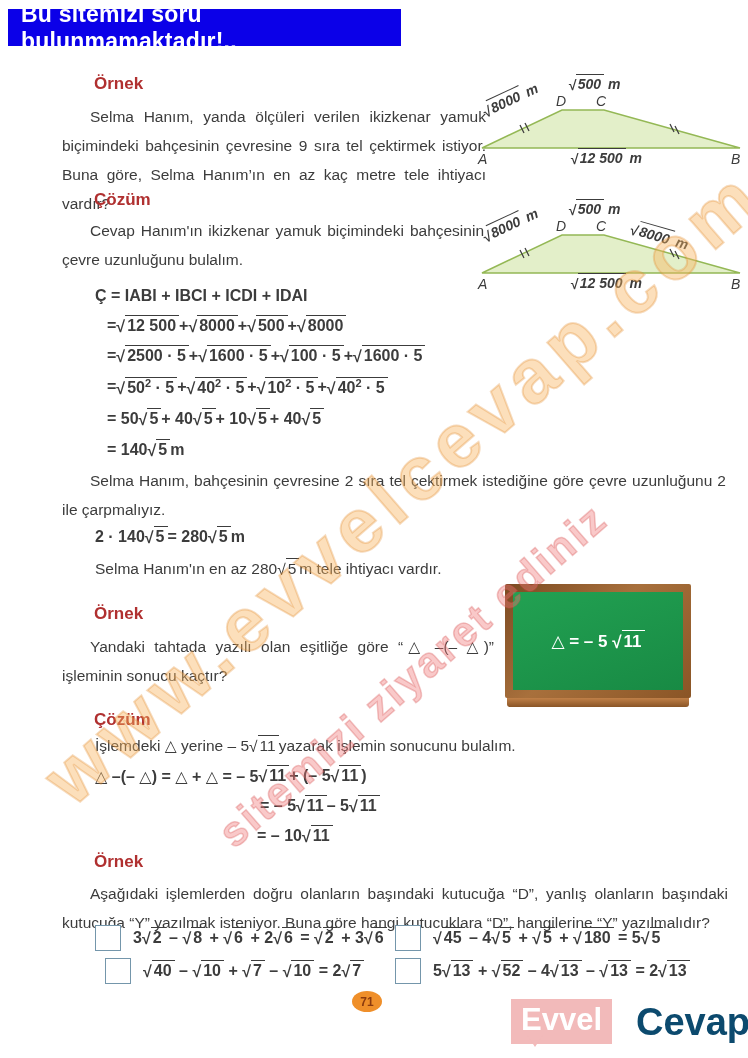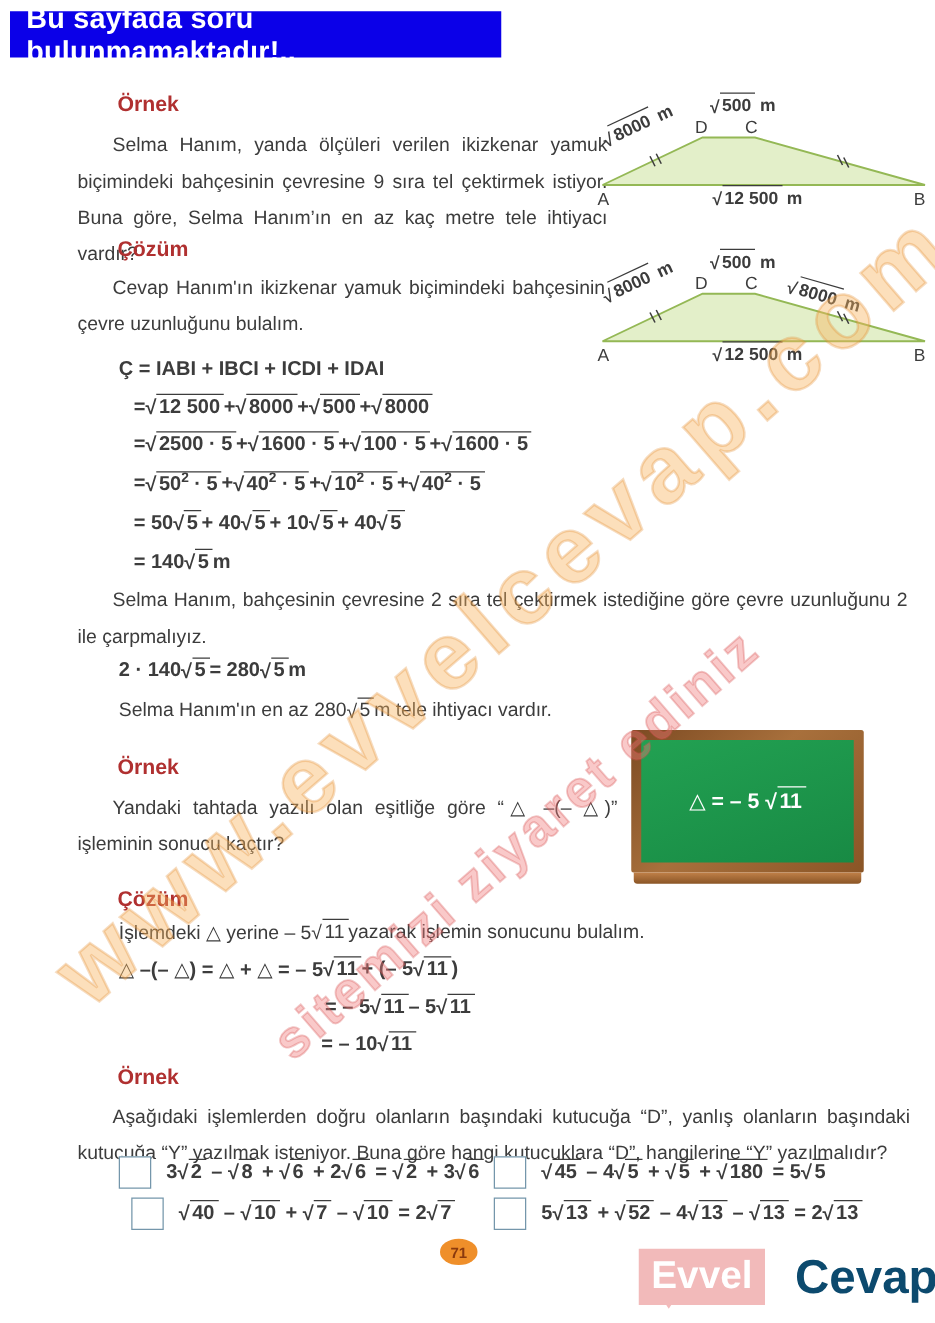--- a/index.html
+++ b/index.html
@@ -25,21 +25,21 @@
   .sq { white-space:nowrap; }
   .sqs { display:inline-block; transform:translateY(1px); }
   .rd { border-top:1.5px solid currentColor; padding:1px 3px 0 2px; }
   sup { font-size:11px; }
 
   
   .mcol { position:absolute; }
   .mcol .row { height:30px; display:flex; align-items:center; }
 
   
-  .diagram { position:absolute; width:268px; height:92px; }
+  .diagram { position:absolute; width:268px; height:92px;font-style:italic; }
   .diagram svg { position:absolute; left:0; top:0; }
   .dlabel { position:absolute; font-size:14px; font-weight:600; color:#3c3c3c; white-space:nowrap; }
   .vlabel { position:absolute; font-size:14px; color:#3c3c3c; }
   .rot-l { transform:rotate(-25deg); transform-origin:left bottom; }
   .rot-r { transform:rotate(16deg); transform-origin:left bottom; }
 
   
   .board { position:absolute; left:505px; top:584px; width:186px; }
   .board .frame { background:linear-gradient(135deg,#7c4a22,#a8703c 45%,#8a5526);
                   padding:8px; border-radius:2px; }
@@ -72,21 +72,21 @@
   .wm2 { left:225px; top:815px; font-size:42px; letter-spacing:3px;
          color:rgba(240,120,120,.40); -webkit-text-stroke:1.5px rgba(216,84,84,.32);
          transform:rotate(-41deg); transform-origin:0 50%; }
 </style>
 </head>
 <body>
 
 <div class="page">
 
   <div class="banner">
-    <span>Bu sayfada soru bulunmamaktadır!..</span>
+    <span>Bu sitemizi soru bulunmamaktadır!..</span>
   </div>
 
   <div class="h-red" style="left:94px; top:74px;">Örnek</div>
   <div class="para" style="left:62px; top:102px; width:424px;">Selma Hanım, yanda ölçüleri verilen ikizkenar yamuk biçimindeki bahçesinin çevresine 9 sıra tel çektirmek istiyor. Buna göre, Selma Hanım’ın en az kaç metre tele ihtiyacı vardır?</div>
 
   <div class="diagram" style="left:478px; top:78px;">
     <svg width="268" height="92" viewBox="0 0 268 92">
       <polygon points="4,70 84,32 126,32 262,70" fill="#e3efc9" stroke="#94b855" stroke-width="1.5"></polygon>
       <g stroke="#3c3c3c" stroke-width="1.2">
         <line x1="42" y1="47" x2="46" y2="55"></line>

